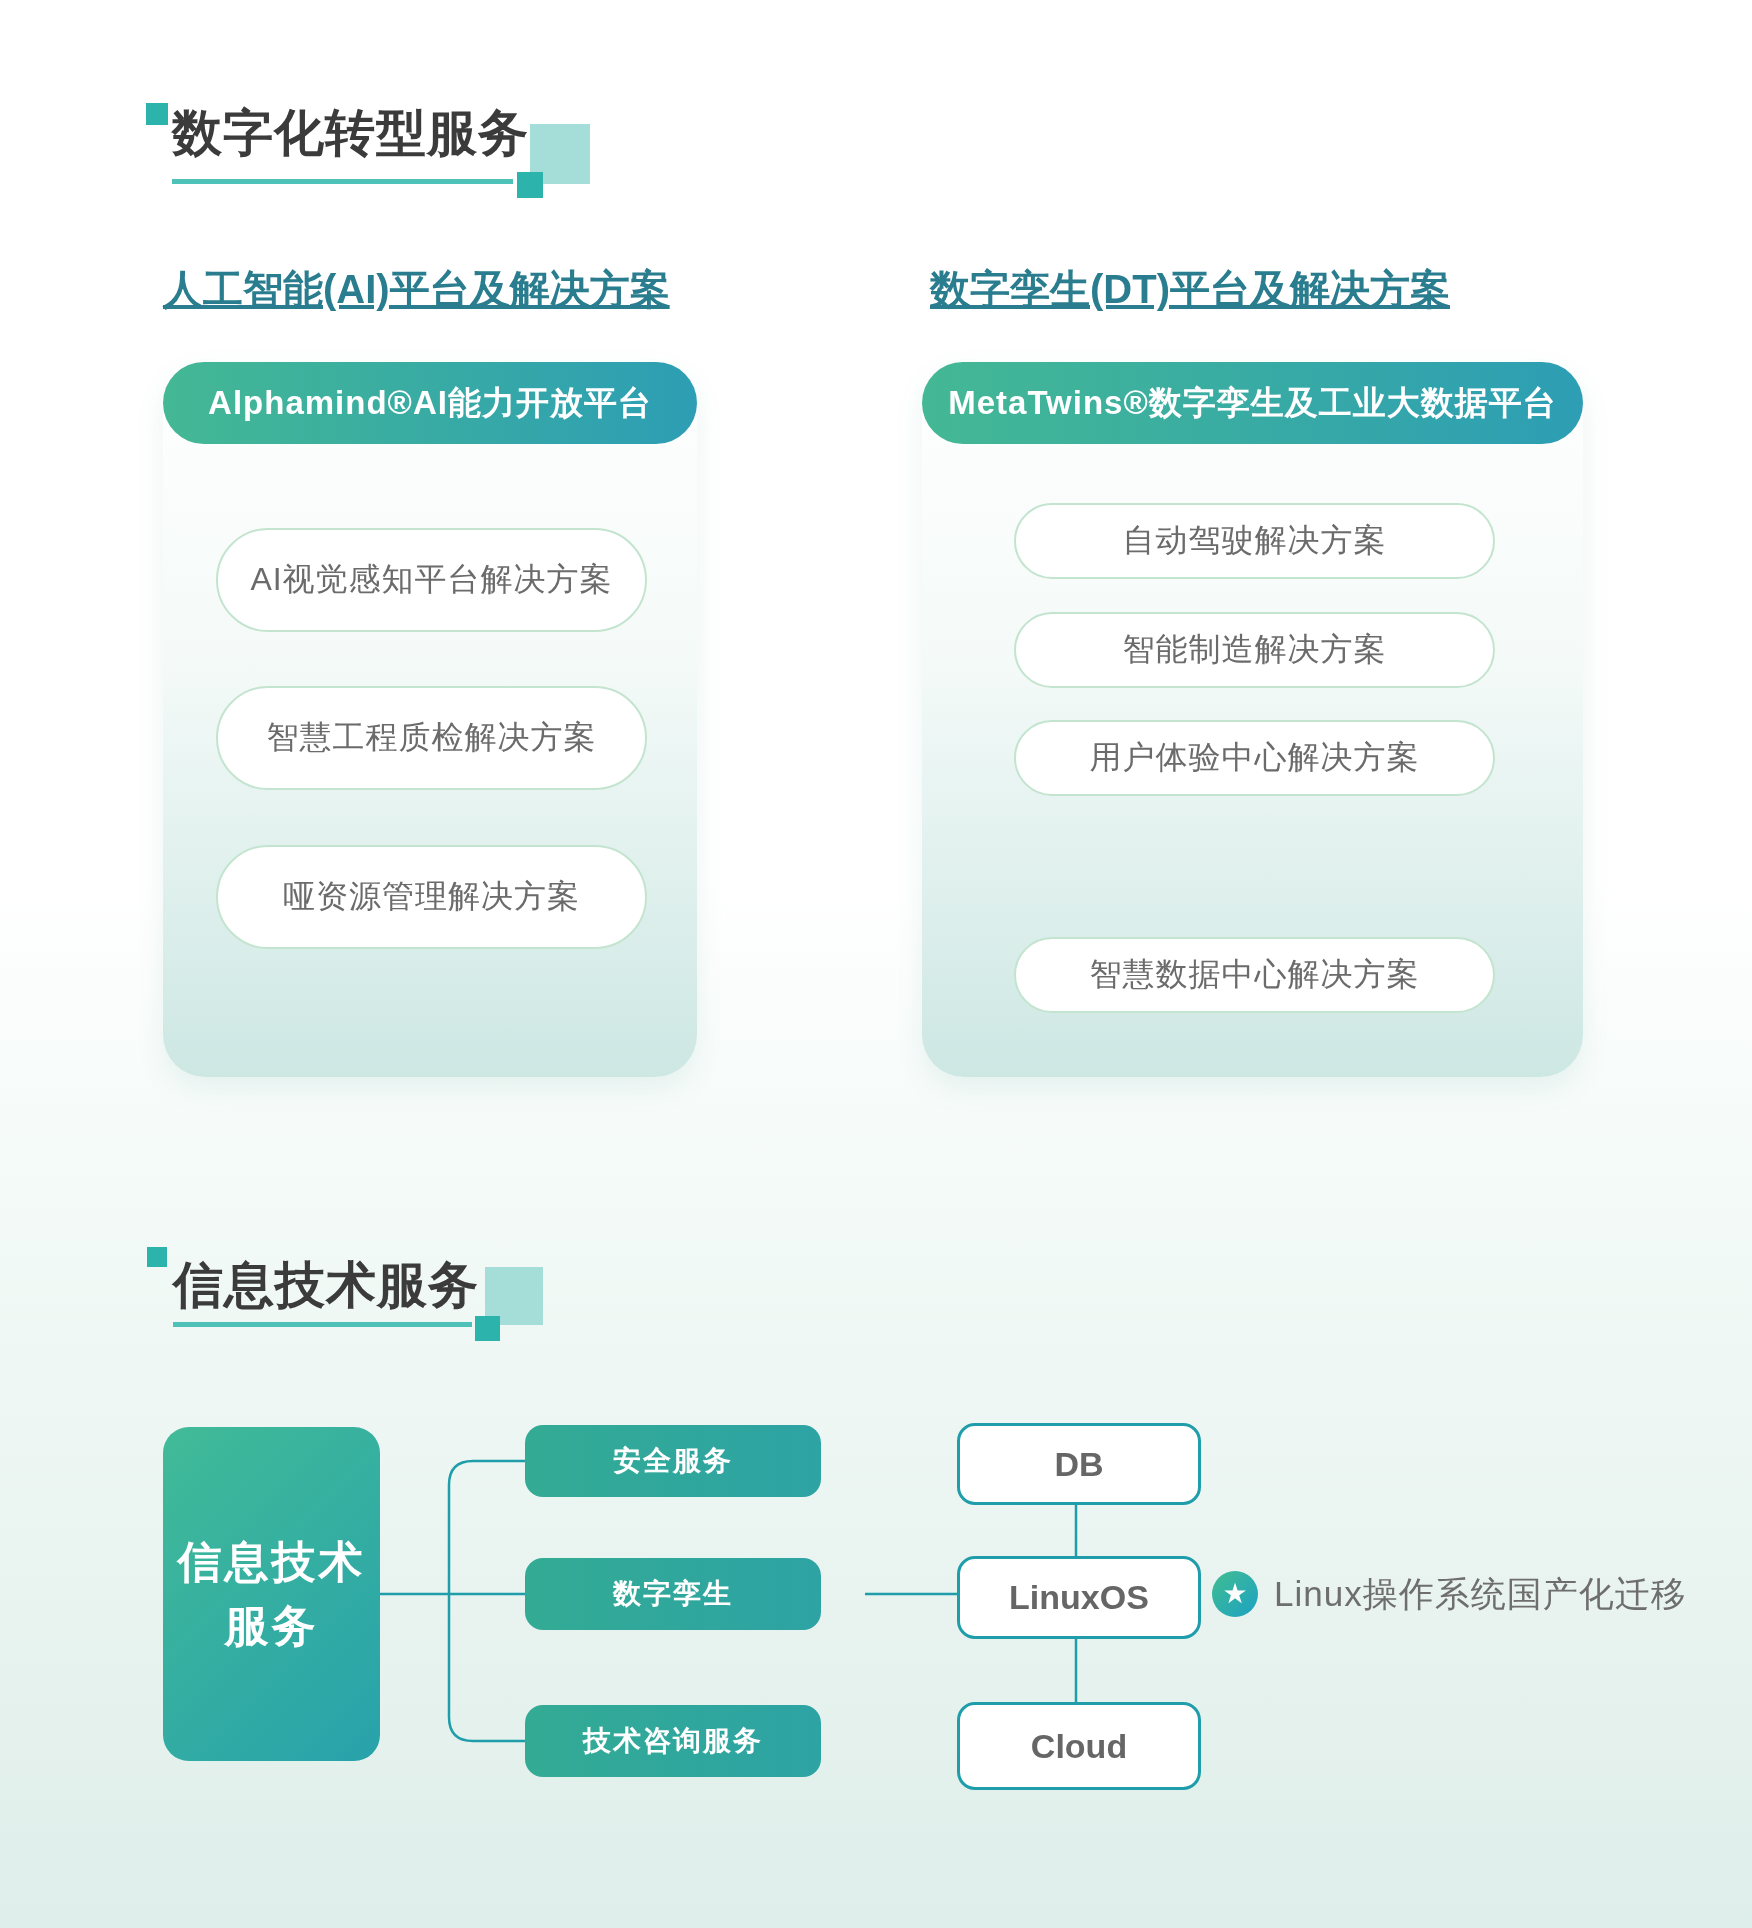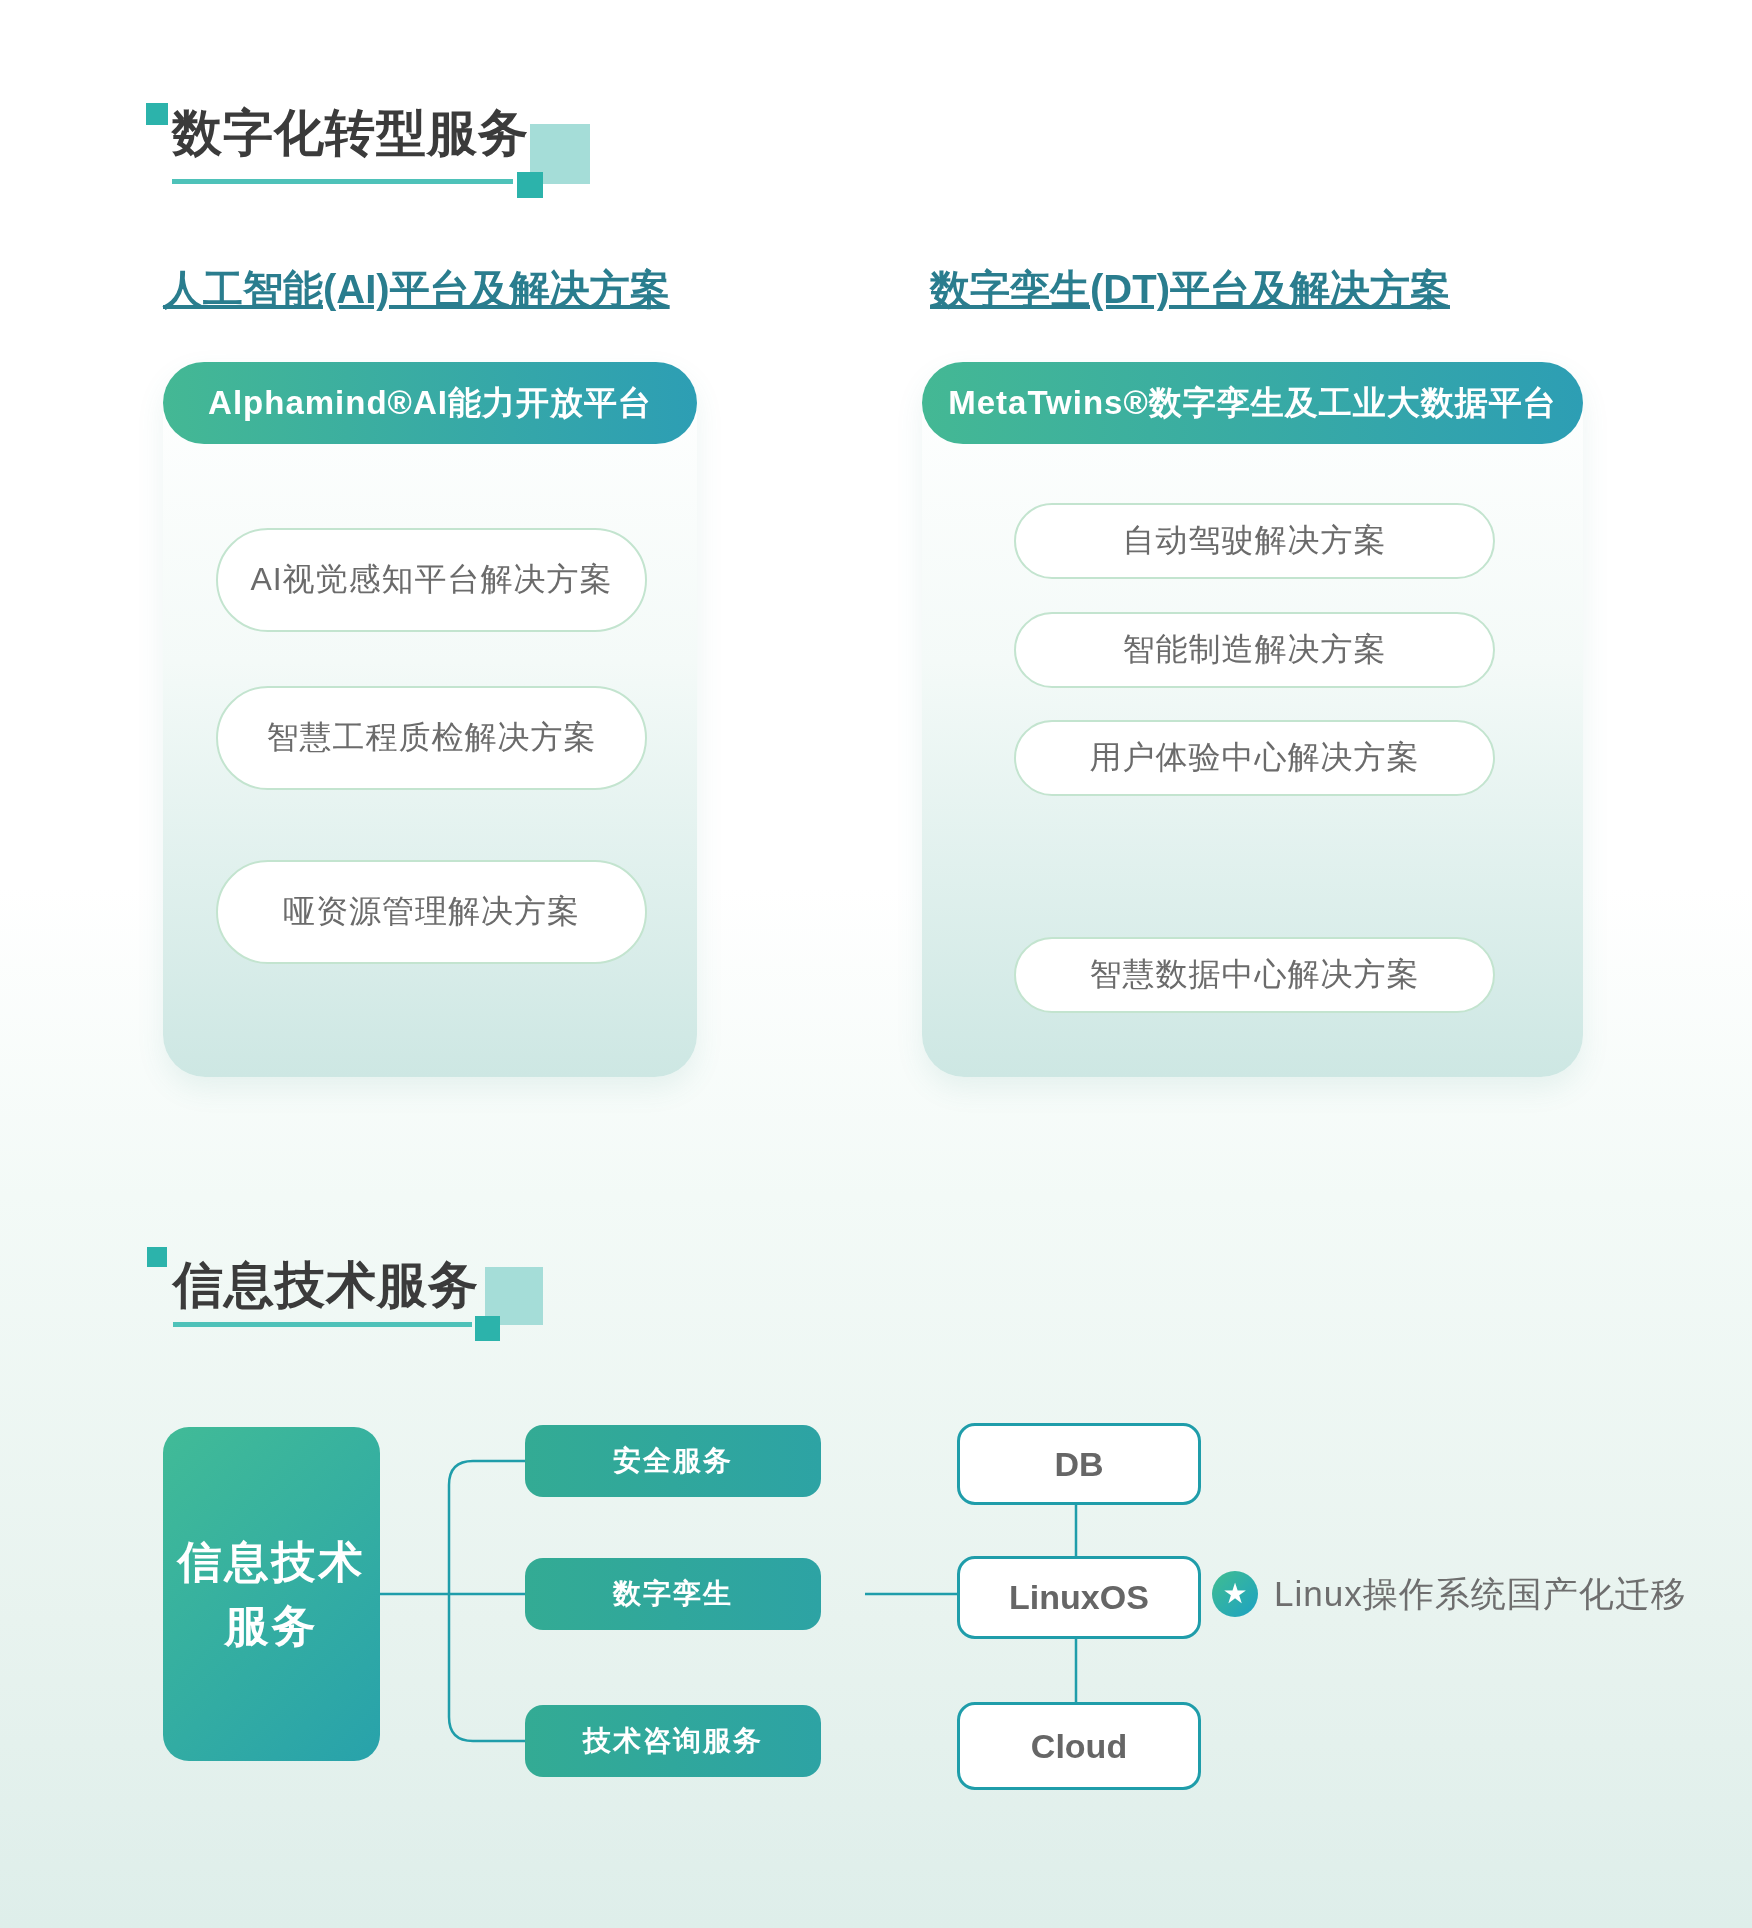--- a/index.html
+++ b/index.html
@@ -51,21 +51,21 @@
     background:linear-gradient(90deg,#44b894 0%,#2d9eb4 100%);
     color:#ffffff;font-size:33px;font-weight:700;letter-spacing:1px;
     display:flex;align-items:center;justify-content:center;white-space:nowrap;
   }
   .pill{
     position:absolute;background:#ffffff;border:2px solid #c3e4cf;
     color:#6b6b6b;font-size:32px;font-weight:500;letter-spacing:1px;
     display:flex;align-items:center;justify-content:center;white-space:nowrap;
   }
   #card-ai .pill{left:53px;width:427px;height:100px;border-radius:52px;}
-  #ai-pill-0{top:166px;} #ai-pill-1{top:324px;} #ai-pill-2{top:483px;margin-top:15px;}
+  #ai-pill-0{top:166px;} #ai-pill-1{top:324px;} #ai-pill-2{top:483px;}
   #card-dt .pill{left:92px;width:477px;height:72px;border-radius:38px;}
   #dt-pill-0{top:141px;} #dt-pill-1{top:250px;} #dt-pill-2{top:358px;}
   #dt-pill-3{top:467px;} #dt-pill-4{top:575px;}
   
   #flow-connectors{position:absolute;left:0;top:0;z-index:1;pointer-events:none;}
   .root-box{
     position:absolute;left:163px;top:1427px;width:217px;height:334px;z-index:2;
     border-radius:26px;background:linear-gradient(135deg,#41bb97 0%,#28a2ab 100%);
     color:#ffffff;font-size:44px;font-weight:600;letter-spacing:3px;line-height:1.45;
     display:flex;flex-direction:column;align-items:center;justify-content:center;text-align:center;

